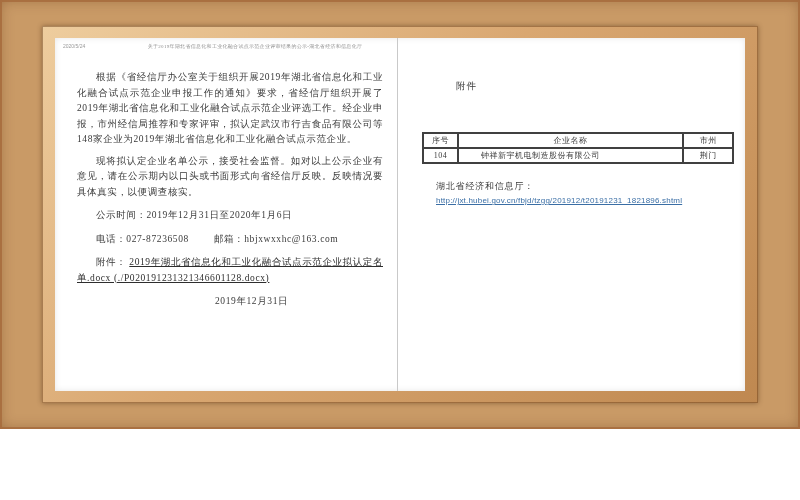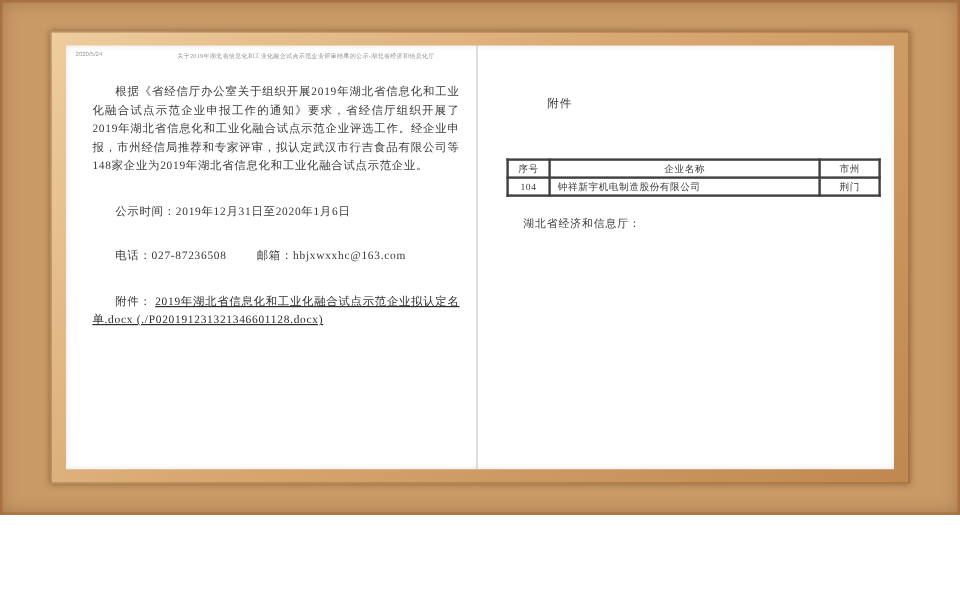--- a/index.html
+++ b/index.html
@@ -45,21 +45,21 @@
   }
 
   
   .notice-page {
     position:absolute; left:0; top:0; width:342px; height:100%;
     padding:32px 14px 0 22px;
     font-size:9.5px; line-height:15.5px; letter-spacing:0.6px; color:#3a3a3a;
     text-align:justify;
   }
   .notice-page p { text-indent:2em; margin-bottom:6px; }
-  .meta-line { text-indent:2em; margin:22px 0; }
+  .meta-line { text-indent:2em; margin:8px 0; }
   .email-part { margin-left:22px; }
   .attachment-line { text-indent:2em; margin-top:8px; }
   .doc-link { color:#2e2e2e; text-decoration:underline; cursor:pointer; }
   .signature-org  { margin-top:30px; margin-left:124px; text-indent:0; }
   .signature-date { margin-top:8px;  margin-left:138px; text-indent:0; }
 
   
   .annex-page { position:absolute; left:343px; top:0; right:0; height:100%;text-decoration:underline; }
   .annex-label { position:absolute; left:58px; top:42px; font-size:9.5px; color:#3a3a3a; letter-spacing:1px; }
   .annex-title {
@@ -68,21 +68,21 @@
     line-height:17px; letter-spacing:0.5px;
   }
   .annex-table {
     position:absolute; left:24px; top:94px; width:312px;
     border-collapse:collapse; font-size:8px; color:#3a3a3a;
   }
   .annex-table th, .annex-table td {
     border:2px solid #404040; height:15px; padding:0 3px;
     font-weight:normal; text-align:center; letter-spacing:0.5px;
   }
-  .annex-table td.cell-name { text-align:left; padding-left:6px; }
+  .annex-table td.cell-name { text-align:left; padding-left:22px; }
   .col-no { width:35px; } .col-name { width:227px; } .col-city { width:50px; }
   .source-label { position:absolute; left:38px; top:142px; font-size:9px; color:#3a3a3a; letter-spacing:0.8px;text-align:right; }
   .source-url   {
     position:absolute; left:38px; top:158px; font-size:8px;
     color:#3a6ea5; text-decoration:underline; cursor:pointer;
     font-family:"Liberation Sans",sans-serif; letter-spacing:0.2px;
   }
 </style>
 </head>
 <body>
@@ -93,33 +93,35 @@
 
   <div class="paper">
 
     <div class="print-header-date">2020/5/24</div>
     <div class="print-header-title">关于2019年湖北省信息化和工业化融合试点示范企业评审结果的公示-湖北省经济和信息化厅</div>
 
     <div class="page-divider"></div>
 
     <div class="notice-page">
       <p>根据《省经信厅办公室关于组织开展2019年湖北省信息化和工业化融合试点示范企业申报工作的通知》要求，省经信厅组织开展了2019年湖北省信息化和工业化融合试点示范企业评选工作。经企业申报，市州经信局推荐和专家评审，拟认定武汉市行吉食品有限公司等148家企业为2019年湖北省信息化和工业化融合试点示范企业。</p>
+      <p>现将拟认定企业名单公示，接受社会监督。如对以上公示企业有意见，请在公示期内以口头或书面形式向省经信厅反映。反映情况要具体真实，以便调查核实。</p>
 
       <div class="meta-line">公示时间：2019年12月31日至2020年1月6日</div>
 
       <div class="meta-line">
         <span>电话：027-87236508</span>
         <span class="email-part">邮箱：hbjxwxxhc@163.com</span>
       </div>
 
       <div class="attachment-line">
         <span>附件：</span>
         <span class="doc-link">2019年湖北省信息化和工业化融合试点示范企业拟认定名单.docx (./P020191231321346601128.docx)</span>
       </div>
 
+      <div class="signature-date">2019年12月31日</div>
     </div>
 
     <div class="annex-page">
       <div class="annex-label">附件</div>
 
       <table class="annex-table">
         <colgroup>
             <col class="col-no">
             <col class="col-name">
             <col class="col-city">
@@ -132,16 +134,17 @@
         </tr>
         <tr>
           <td>104</td>
           <td class="cell-name">钟祥新宇机电制造股份有限公司</td>
           <td>荆门</td>
         </tr>
       </tbody>
         </table>
 
       <div class="source-label">湖北省经济和信息厅：</div>
+      <div class="source-url">http://jxt.hubei.gov.cn/fbjd/tzgg/201912/t20191231_1821896.shtml</div>
     </div>
 
   </div>
 </div>
 
 </body></html>

